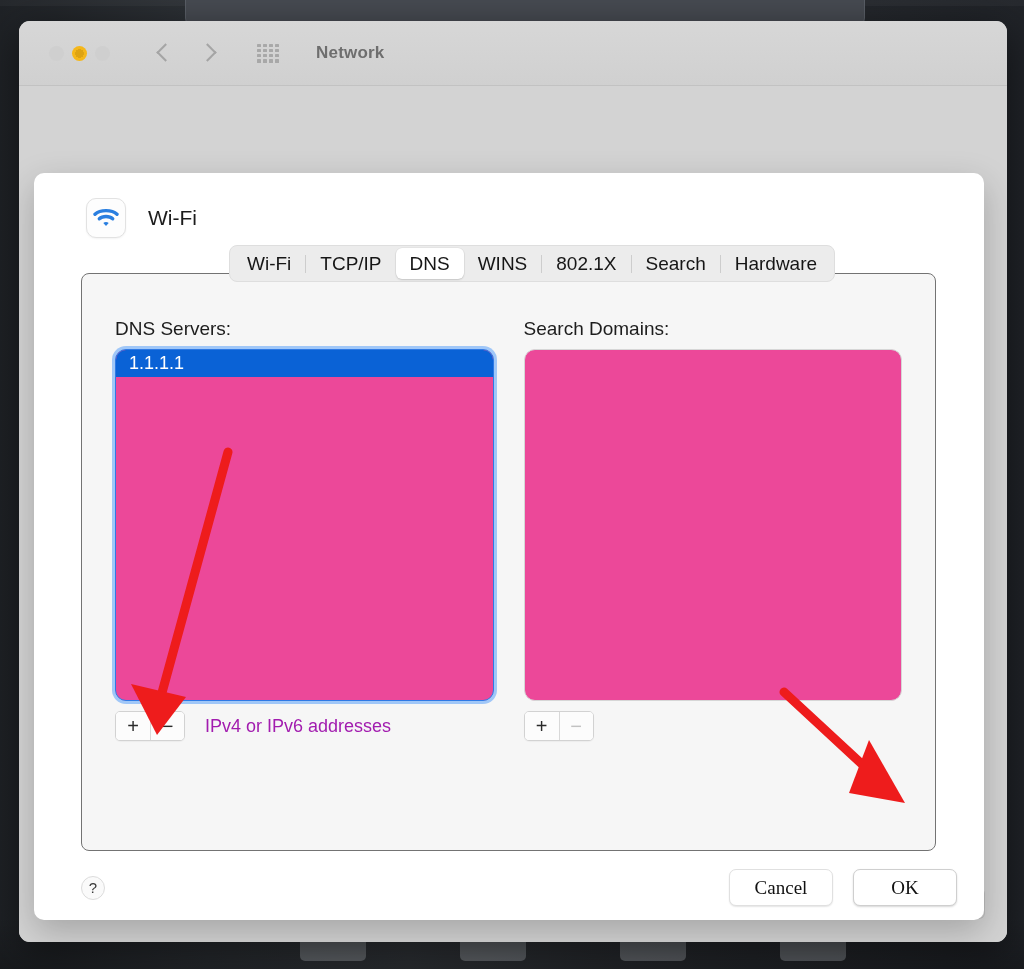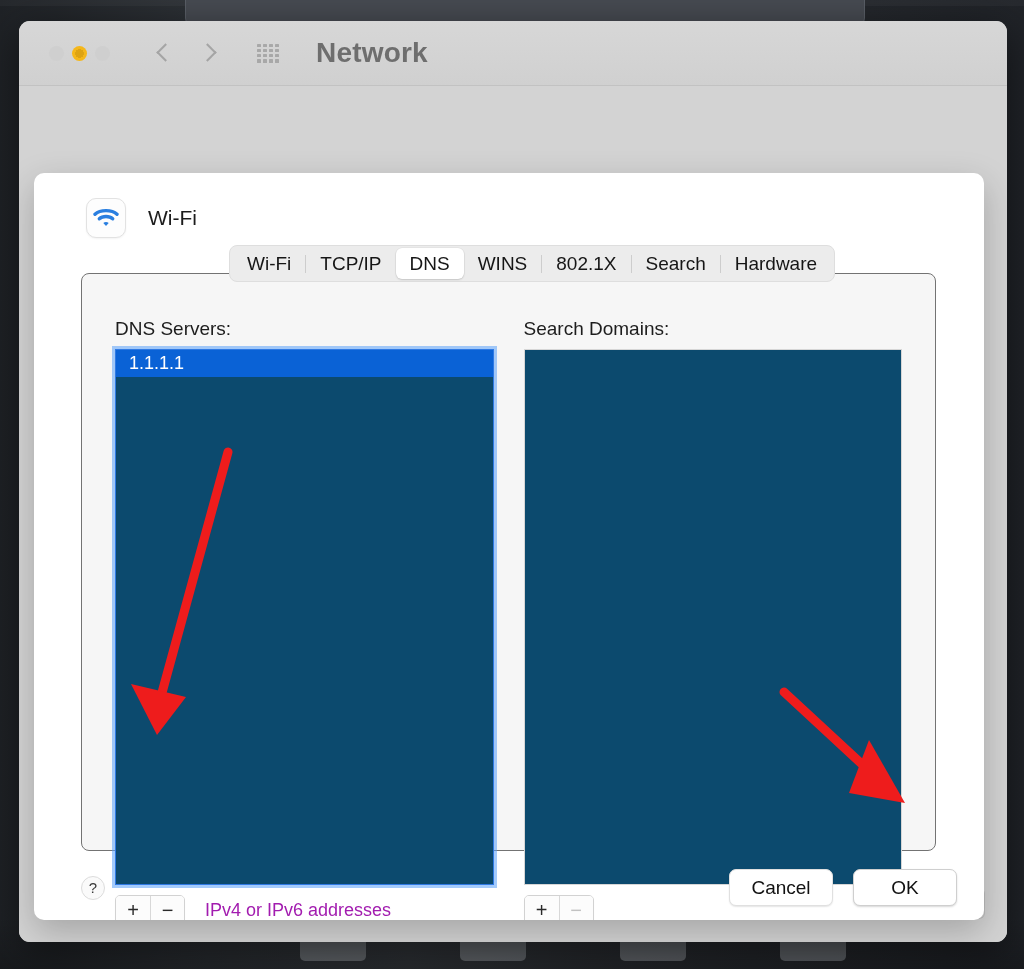--- a/index.html
+++ b/index.html
@@ -102,21 +102,21 @@
     display: grid;
     grid-template-columns: repeat(4, 1fr);
     grid-template-rows: repeat(4, 1fr);
     gap: 2px;
     opacity: 0.42;
   }
   .grid-icon i { background: #6e6e6e; border-radius: 0.5px; display: block; }
 
   .win-title {
     margin-left: 37px;
-    font-size: 28px;
+    font-size: 17px;
     color: #6e6e6e;
     font-weight: 600;
     letter-spacing: 0.2px;
   }
 
   .search-box {
     position: absolute; right: 20px; top: 18px;
     width: 240px; height: 30px;
     background: rgba(180,180,180,0.32);
     border-radius: 6px;
@@ -222,24 +222,24 @@
   .cols {
     display: flex;
     padding: 44px 33px 0 33px;
     gap: 30px;
   }
   .col { width: 407px; }
   .col-label {
     font-size: 19px; color: #1d1d1d; margin-bottom: 9px;
   }
   .listbox {
-    height: 536px;
-    background: #0c4a6e;
+    height: 352px;
+    background: #ec4899;
     border: 1px solid #d6d6d6;
-    border-radius: 0;
+    border-radius: 11px;
     overflow: hidden;
   }
   .listbox.focused {
     border: 1px solid #2f7ae5;
     box-shadow: 0 0 0 3px rgba(90,160,250,0.55);
   }
   .list-row {
     height: 27px;
     display: flex; align-items: center;
     padding-left: 13px;
@@ -295,21 +295,21 @@
     margin-left: auto; margin-right: 27px;
     display: flex; gap: 20px;
   }
   .btn {
     min-width: 104px; height: 37px;
     border-radius: 7px;
     background: #ffffff;
     border: 1px solid #e0e0e0;
     box-shadow: 0 1px 1.5px rgba(0,0,0,0.10);
     font-size: 19px; color: #111;
-    display: flex; align-items: center; justify-content: center;
+    display: flex; align-items: center; justify-content: center; font-family: Liberation Serif, serif;
   }
   .btn.default {
     border: 1px solid #cfcfcf;
     box-shadow: 0 1px 2px rgba(0,0,0,0.16);
   }
 
   
   .arrows {
     position: absolute; inset: 0;
     pointer-events: none;

